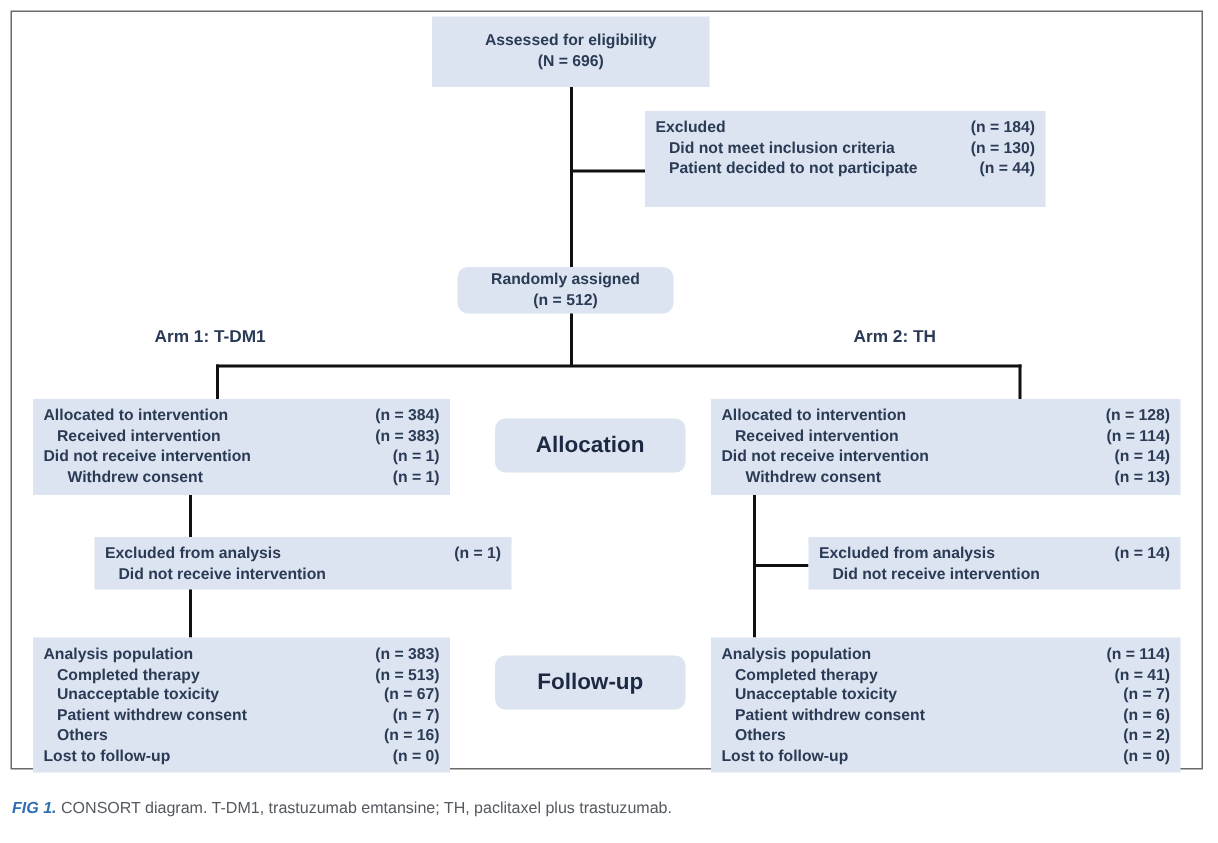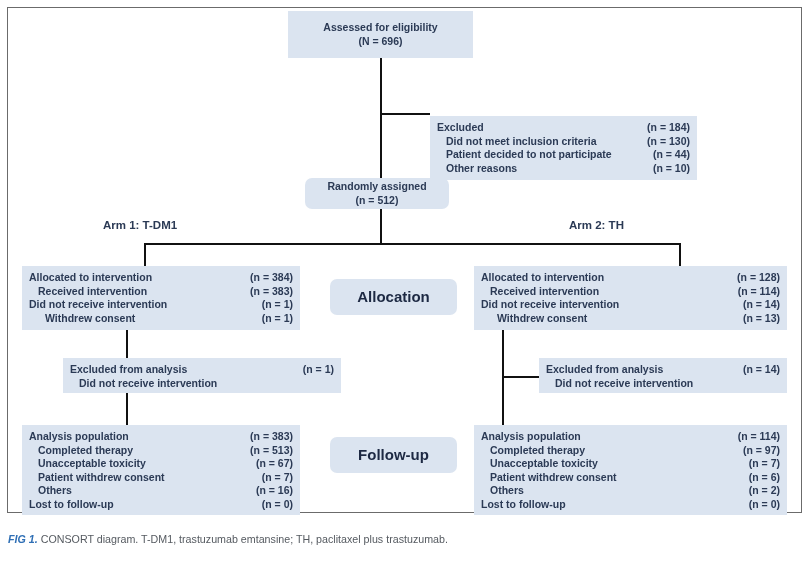--- a/index.html
+++ b/index.html
@@ -64,36 +64,32 @@
     <div class="ln h" style="left:118px;top:368px;width:37px;"></div>
 
     <div class="ln v" style="left:494px;top:322px;height:95px;"></div>
     <div class="ln h" style="left:494px;top:368px;width:37px;"></div>
 
     <div class="box center" style="left:280px;top:3px;width:185px;height:47px;">
       <div>Assessed for eligibility</div>
       <div>(N = 696)</div>
     </div>
 
-    <div class="box rows" style="left:422px;top:66px;width:267px;height:64px;margin-top:42px;">
+    <div class="box rows" style="left:422px;top:66px;width:267px;height:64px;">
       <div class="row">
         <span class="lbl">Excluded</span>
         <span class="num">(n = 184)</span>
       </div>
       <div class="row ind1">
         <span class="lbl">Did not meet inclusion criteria</span>
         <span class="num">(n = 130)</span>
       </div>
       <div class="row ind1">
         <span class="lbl">Patient decided to not participate</span>
         <span class="num">(n = 44)</span>
-      </div>
-      <div class="row ind1">
-        <span class="lbl">Other reasons</span>
-        <span class="num">(n = 10)</span>
       </div>
     </div>
 
     <div class="box round center" style="left:297px;top:170px;width:144px;height:31px;">
       <div>Randomly assigned</div>
       <div>(n = 512)</div>
     </div>
 
     <div class="arm" style="left:95px;top:211px;">Arm 1: T-DM1</div>
     <div class="arm" style="left:561px;top:211px;">Arm 2: TH</div>
@@ -188,21 +184,21 @@
       </div>
     </div>
 
     <div class="box rows" style="left:466px;top:417px;width:313px;height:90px;">
       <div class="row">
         <span class="lbl">Analysis population</span>
         <span class="num">(n = 114)</span>
       </div>
       <div class="row ind1">
         <span class="lbl">Completed therapy</span>
-        <span class="num">(n = 97)</span>
+        <span class="num">(n = 41)</span>
       </div>
       <div class="row ind1">
         <span class="lbl">Unacceptable toxicity</span>
         <span class="num">(n = 7)</span>
       </div>
       <div class="row ind1">
         <span class="lbl">Patient withdrew consent</span>
         <span class="num">(n = 6)</span>
       </div>
       <div class="row ind1">

